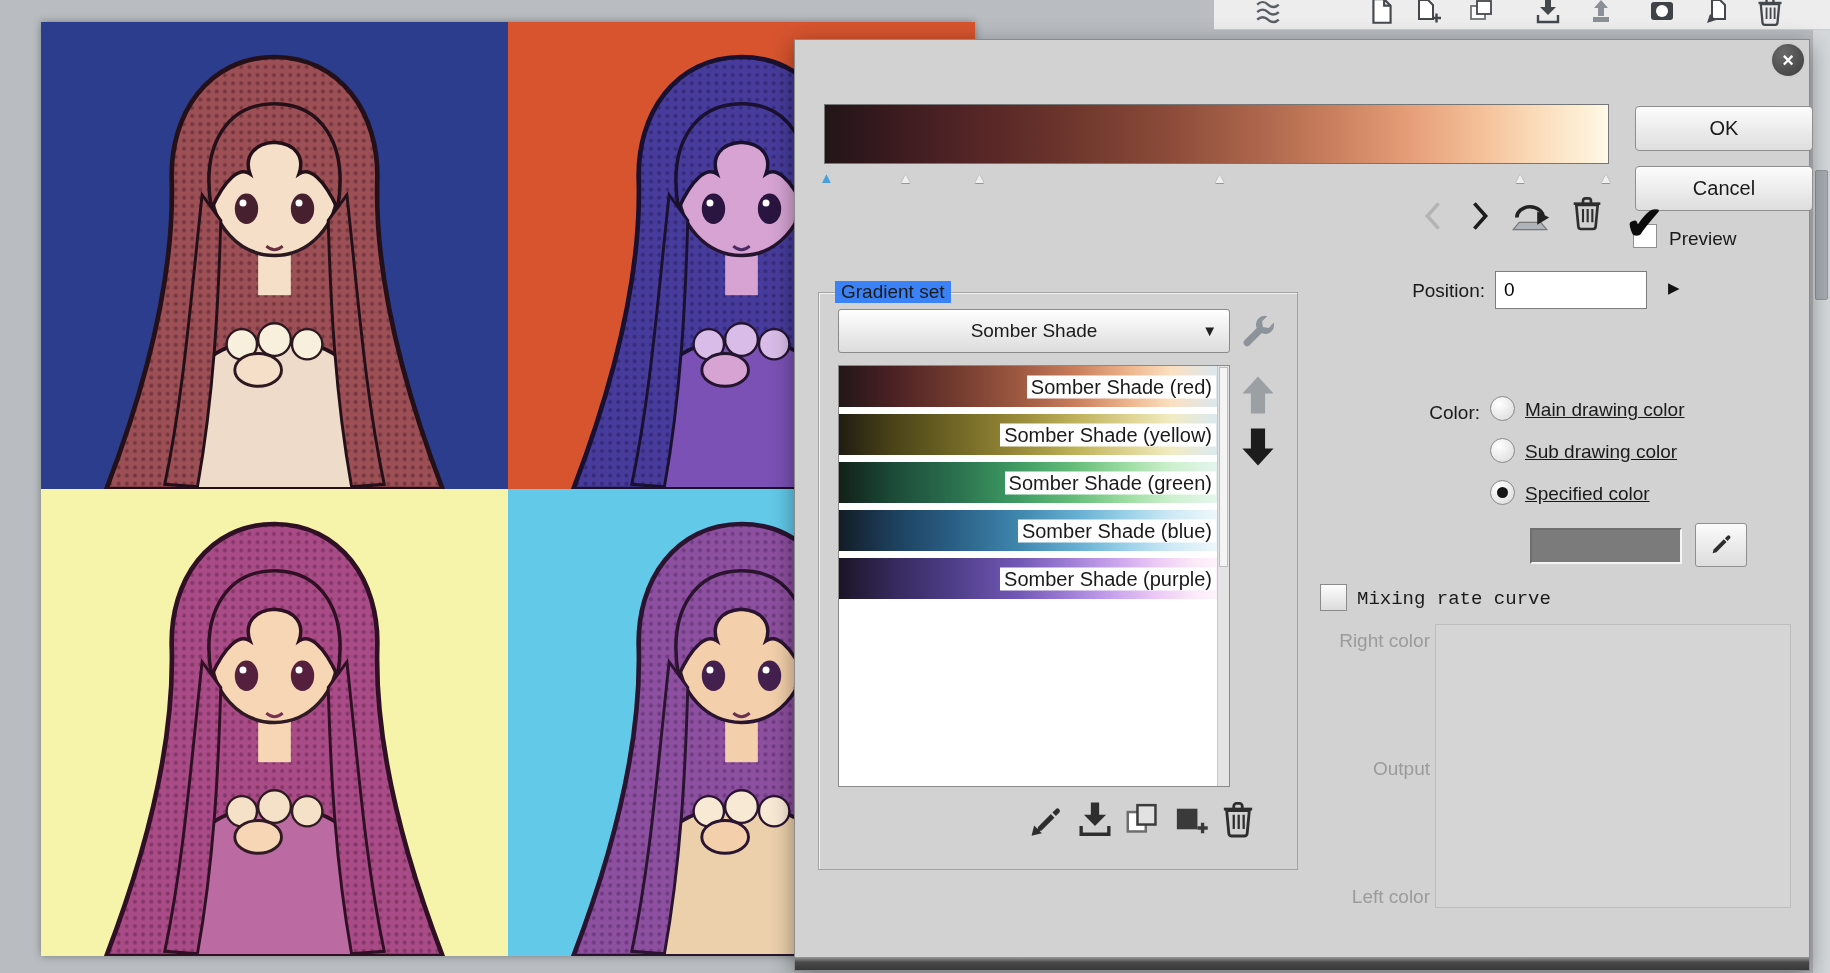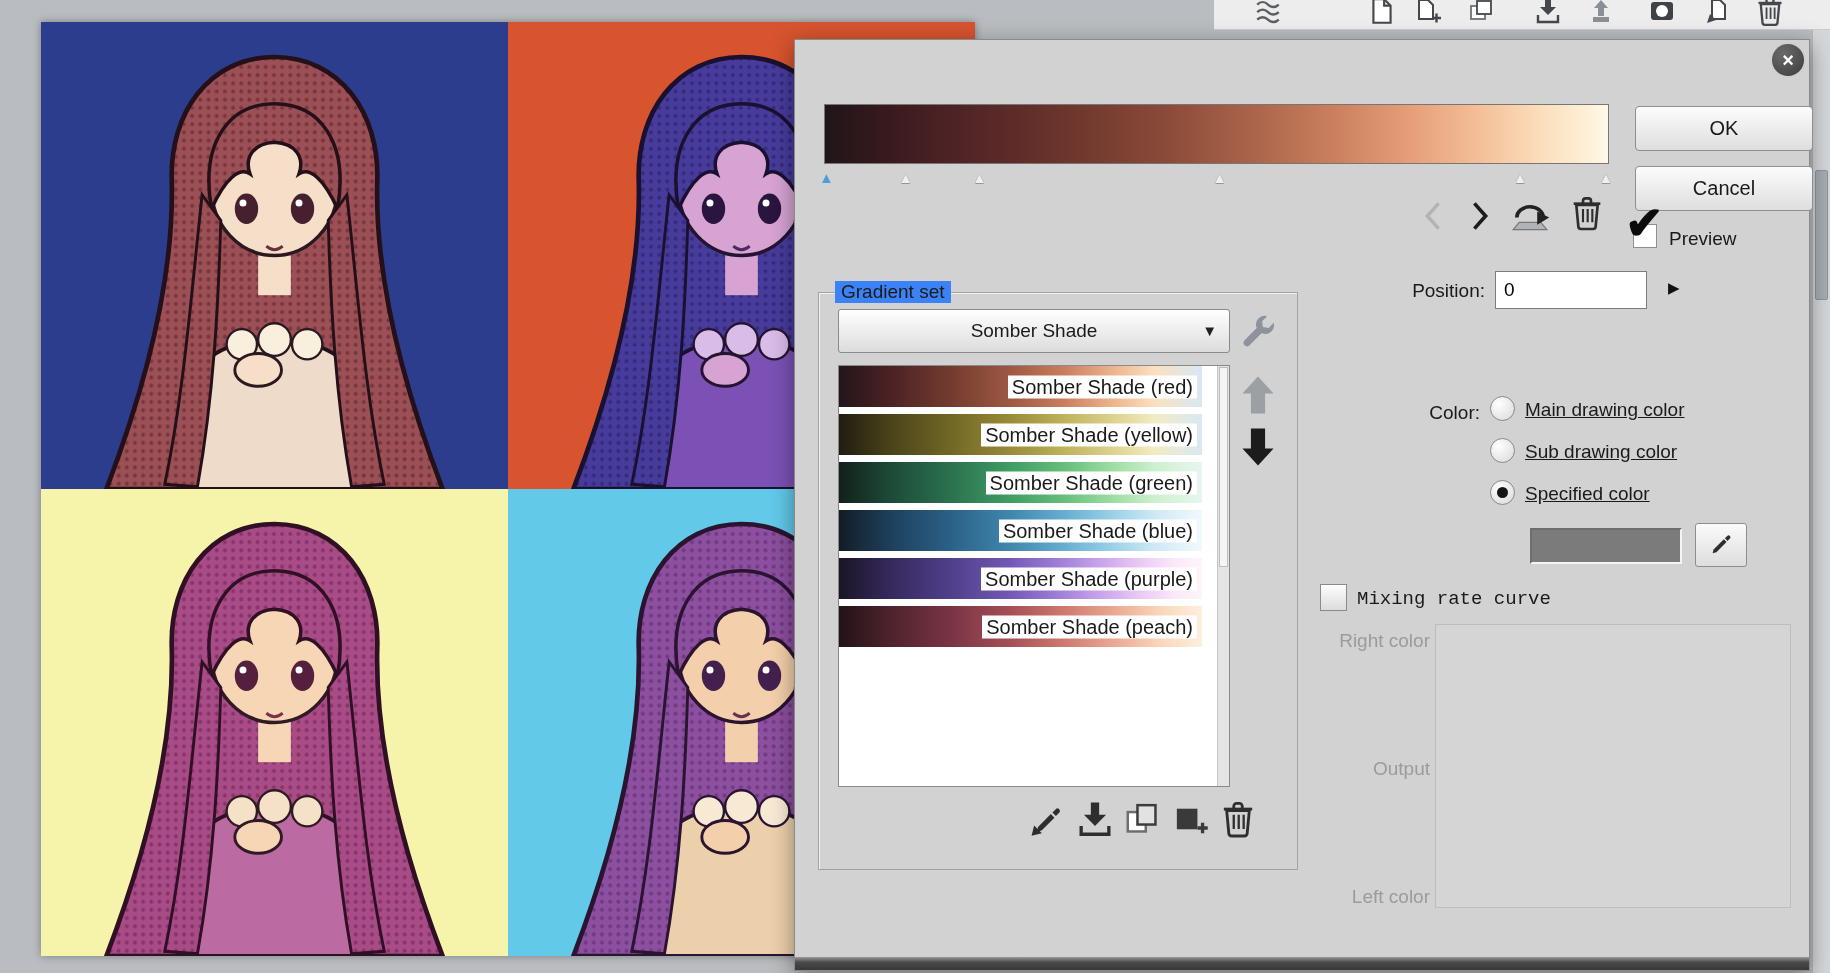--- a/index.html
+++ b/index.html
@@ -49,21 +49,21 @@
   .pos-arrow { position:absolute; left:873px; top:239px; font-size:15px; color:#111; cursor:pointer; }
 
   .group { position:absolute; left:23px; top:252px; width:480px; height:578px; border:1px solid #a2a2a2; box-shadow:inset 1px 1px 0 rgba(255,255,255,.7); }
   .legend { position:absolute; left:16px; top:-12px; background:#3b82f6; padding:0 6px; }
   .dropdown { position:absolute; left:19px; top:16px; width:392px; height:44px; background:linear-gradient(#ffffff,#dcdcdc); border:1px solid #8a8a8a; border-radius:3px;
               display:flex; align-items:center; justify-content:center; cursor:pointer; }
   .dd-arrow { position:absolute; right:12px; top:12px; font-size:15px; color:#222; }
   .wrench { position:absolute; left:420px; top:20px; width:38px; height:38px; cursor:pointer; }
 
   .grad-list { position:absolute; left:19px; top:72px; width:392px; height:422px; background:#fff; border:1px solid #8a8a8a; overflow:hidden; }
-  .grow { position:relative; height:41px; margin:0 27px 7px 0; cursor:pointer;padding-left:13px; }
+  .grow { position:relative; height:41px; margin:0 8px 7px 0; cursor:pointer;padding-left:13px; }
   .grow-bg { position:absolute; inset:0; }
   .grow-label { position:absolute; right:5px; top:50%; transform:translateY(-50%); background:#fff; padding:0 4px; font-size:20px; white-space:nowrap; }
   .list-sb { position:absolute; top:0; right:0; bottom:0; width:12px; background:#e4e4e4; border-left:1px solid #c6c6c6; }
   .list-sb i { position:absolute; top:1px; left:1px; right:1px; height:200px; background:#f4f4f4; border:1px solid #bdbdbd; }
 
   .arr-up { position:absolute; left:422px; top:82px; }
   .arr-down { position:absolute; left:422px; top:134px; }
   .list-tools { position:absolute; left:210px; top:506px; display:flex; gap:12px; }
   .lt { width:36px; height:40px; cursor:pointer; }
 
@@ -338,24 +338,20 @@
         <div class="grow-bg" style="background: linear-gradient(90deg, rgb(18, 32, 25) 0%, rgb(28, 74, 55) 14%, rgb(42, 111, 78) 30%, rgb(63, 156, 99) 47%, rgb(103, 190, 123) 62%, rgb(160, 222, 165) 76%, rgb(205, 240, 206) 87%, rgb(231, 246, 240) 100%);"></div>
         <span class="grow-label">Somber Shade (green)</span>
       </div>
       <div class="grow">
         <div class="grow-bg" style="background: linear-gradient(90deg, rgb(19, 28, 37) 0%, rgb(29, 63, 92) 14%, rgb(42, 95, 133) 30%, rgb(63, 134, 173) 47%, rgb(101, 174, 209) 62%, rgb(157, 210, 233) 76%, rgb(206, 233, 245) 87%, rgb(241, 249, 252) 100%);"></div>
         <span class="grow-label">Somber Shade (blue)</span>
       </div>
       <div class="grow">
         <div class="grow-bg" style="background: linear-gradient(90deg, rgb(26, 21, 38) 0%, rgb(53, 41, 92) 14%, rgb(78, 62, 137) 30%, rgb(114, 88, 181) 47%, rgb(157, 125, 213) 60%, rgb(201, 163, 236) 72%, rgb(235, 201, 246) 83%, rgb(252, 233, 249) 93%, rgb(253, 245, 251) 100%);"></div>
         <span class="grow-label">Somber Shade (purple)</span>
-      </div>
-      <div class="grow">
-        <div class="grow-bg" style="background: linear-gradient(90deg, rgb(34, 19, 23) 0%, rgb(78, 34, 44) 14%, rgb(119, 51, 67) 30%, rgb(164, 79, 86) 47%, rgb(205, 122, 110) 62%, rgb(234, 169, 146) 76%, rgb(249, 213, 185) 88%, rgb(254, 239, 222) 100%);"></div>
-        <span class="grow-label">Somber Shade (peach)</span>
       </div>
       <div class="list-sb">
           <i></i>
         </div>
     </div>
 
     <span class="arr-up"><svg width="34" height="40" viewBox="0 0 24 28">
           <path d="M12 1 L23 13 H17 V27 H7 V13 H1 Z" fill="#9aa0a4"></path>
         </svg></span>
     <span class="arr-down"><svg width="34" height="40" viewBox="0 0 24 28">

